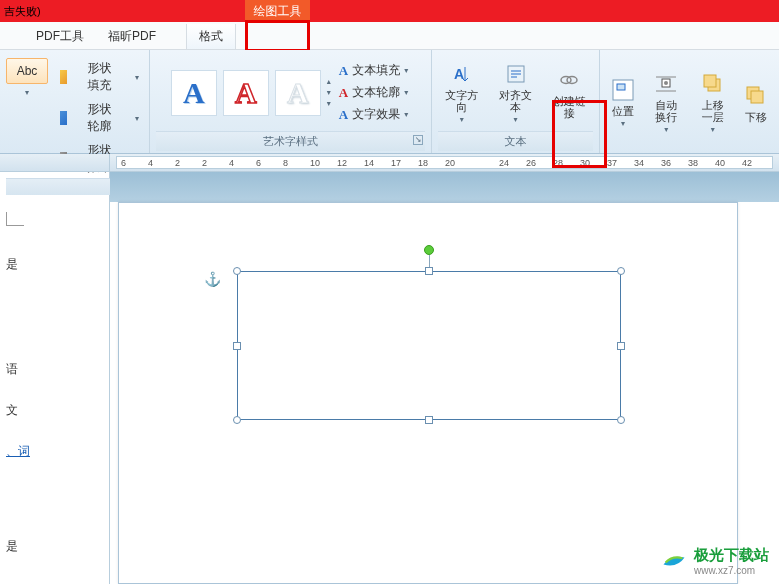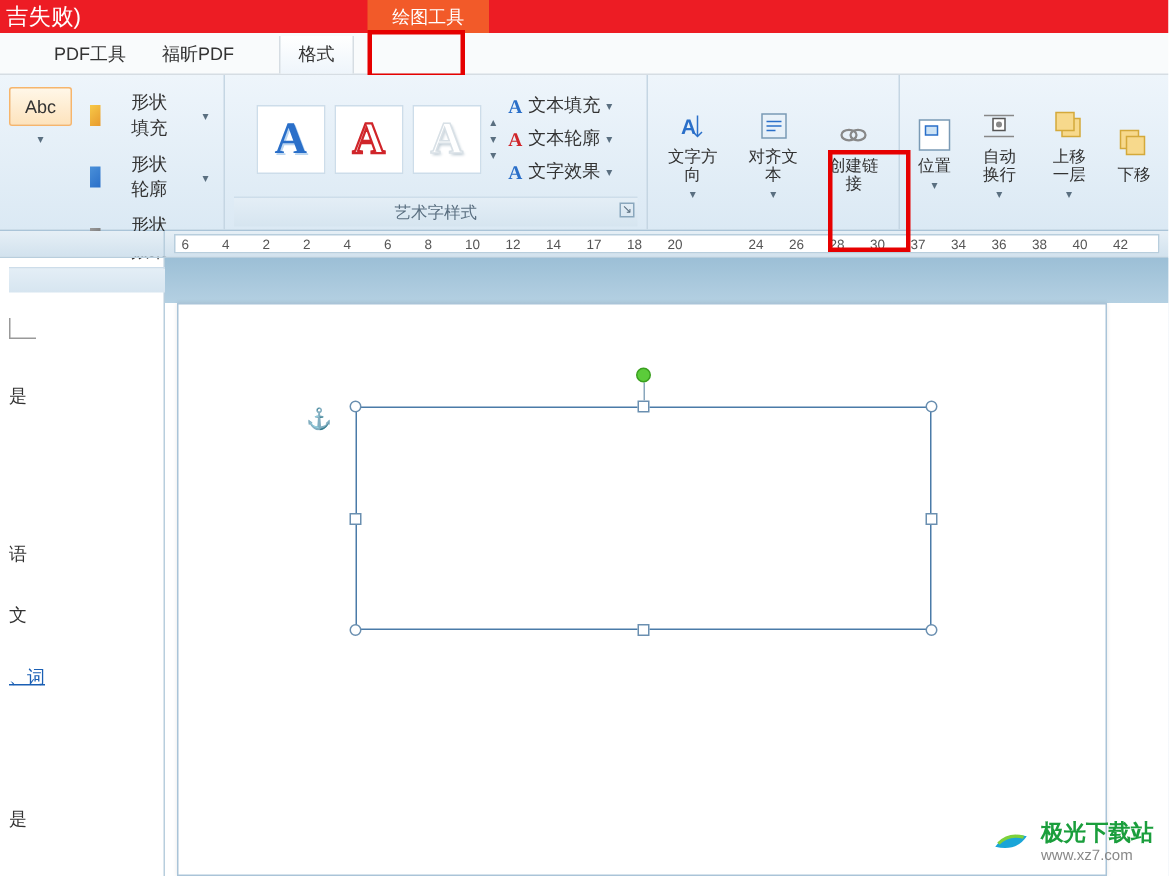--- a/index.html
+++ b/index.html
@@ -1,20 +1,20 @@
 <!DOCTYPE html>
 <html><head>
 <meta charset="utf-8">
 <style>
 * { margin: 0; padding: 0; box-sizing: border-box; font-family: "Microsoft YaHei", sans-serif; }
 body { width: 779px; height: 584px; background: #fff; overflow: hidden; position: relative; }
 
 .topbar { background: #ed1c24; height: 22px; display: flex; align-items: center; padding-left: 4px; }
-.topbar-text { color: #ffffff; font-size: 15px; }
-.context-tab { position: absolute; left: 245px; top: 0; width: 81px; height: 22px; background: #f25a29; color: #fff; font-size: 12px; text-align: center; line-height: 22px; }
+.topbar-text { color: #000000; font-size: 11px; }
+.context-tab { position: absolute; left: 245px; top: 0; width: 65px; height: 22px; background: #f25a29; color: #fff; font-size: 12px; text-align: center; line-height: 22px; }
 
 .tabbar { background: #f9fbfc; height: 28px; display: flex; align-items: flex-end; border-bottom: 1px solid #d6dde3; position: relative; }
 .tab { padding: 4px 12px; font-size: 12px; color: #333; cursor: pointer; }
 .tab.active { border-left: 1px solid #d6dde3; border-right: 1px solid #d6dde3; background: linear-gradient(#fff, #eef5fb); }
 .tab-highlight { position: absolute; left: 245px; top: -2px; width: 65px; height: 32px; border: 3px solid #e60000; }
 
 .ribbon { height: 104px; background: linear-gradient(#eef5fb, #dbe9f4); border-bottom: 1px solid #aac4d8; display: flex; position: relative; }
 .rgroup { border-right: 1px solid #c5d6e3; display: flex; flex-direction: column; align-items: center; padding: 4px 6px 2px 6px; }
 .rgroup-body { flex: 1; display: flex; align-items: center; gap: 6px; }
 .rgroup-label { font-size: 11px; color: #5a6f80; padding: 2px 0; width: 100%; text-align: center; background: linear-gradient(#e4eef6, #d6e5f0); border-top: 1px solid #cdddea; position: relative; }
@@ -178,20 +178,21 @@
       <div class="vbtn">
         <div class="vicon">
             <svg width="22" height="22">
               <ellipse cx="8" cy="11" rx="5" ry="3.5" fill="none" stroke="#888" stroke-width="1.5"></ellipse>
               <ellipse cx="14" cy="11" rx="5" ry="3.5" fill="none" stroke="#888" stroke-width="1.5"></ellipse>
             </svg>
           </div>
         <div class="vlabel">创建链接</div>
       </div>
     </div>
+    <div class="rgroup-label">文本</div>
   </div>
 
   <div class="rgroup" style="flex:1;border-right:none">
     <div class="rgroup-body">
       <div class="vbtn">
         <div class="vicon">
             <svg width="24" height="24">
               <rect x="2" y="2" width="20" height="20" fill="#fff" stroke="#7a9ab5"></rect>
               <rect x="6" y="6" width="8" height="6" fill="#cde3f5" stroke="#2a6fc9"></rect>
             </svg>

